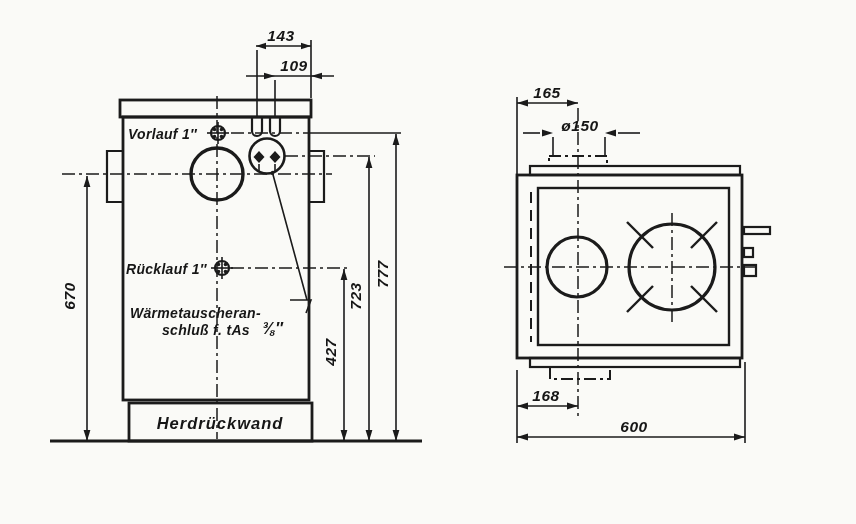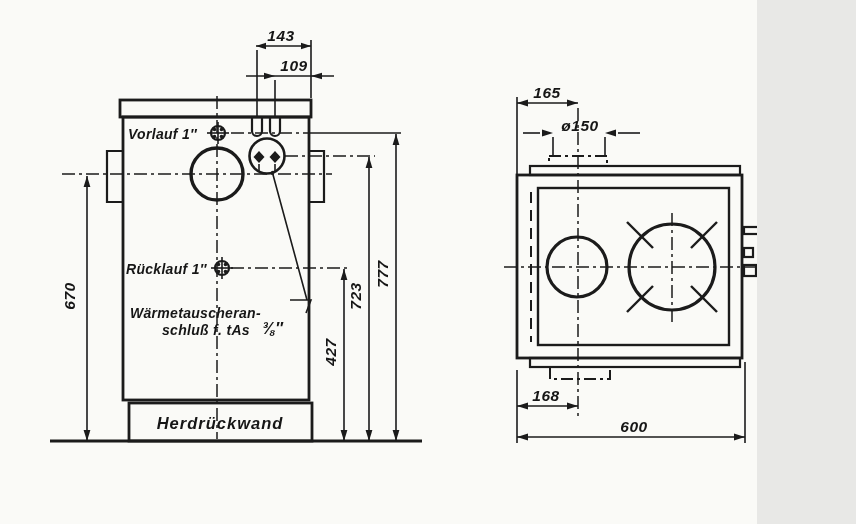--- a/index.html
+++ b/index.html
@@ -1,18 +1,18 @@
 <!DOCTYPE html>
 <html><head>
 <meta charset="utf-8">
 <style>
   html,body{margin:0;padding:0;background:#e8e8e6;}
   .sheet{
     position:relative;
-    width:757px;height:524px;
+    width:856px;height:524px;
     background:#fafaf7;
     overflow:hidden;
     font-family:"Liberation Sans", sans-serif;
   }
   svg{display:block;}
   .ln{stroke:#1b1b1b;fill:none;}
   .thick{stroke-width:2.8;}
   .med{stroke-width:2.2;}
   .thin{stroke-width:1.6;}
   .cl{stroke-width:1.5;stroke-dasharray:13 4 3 4;}

